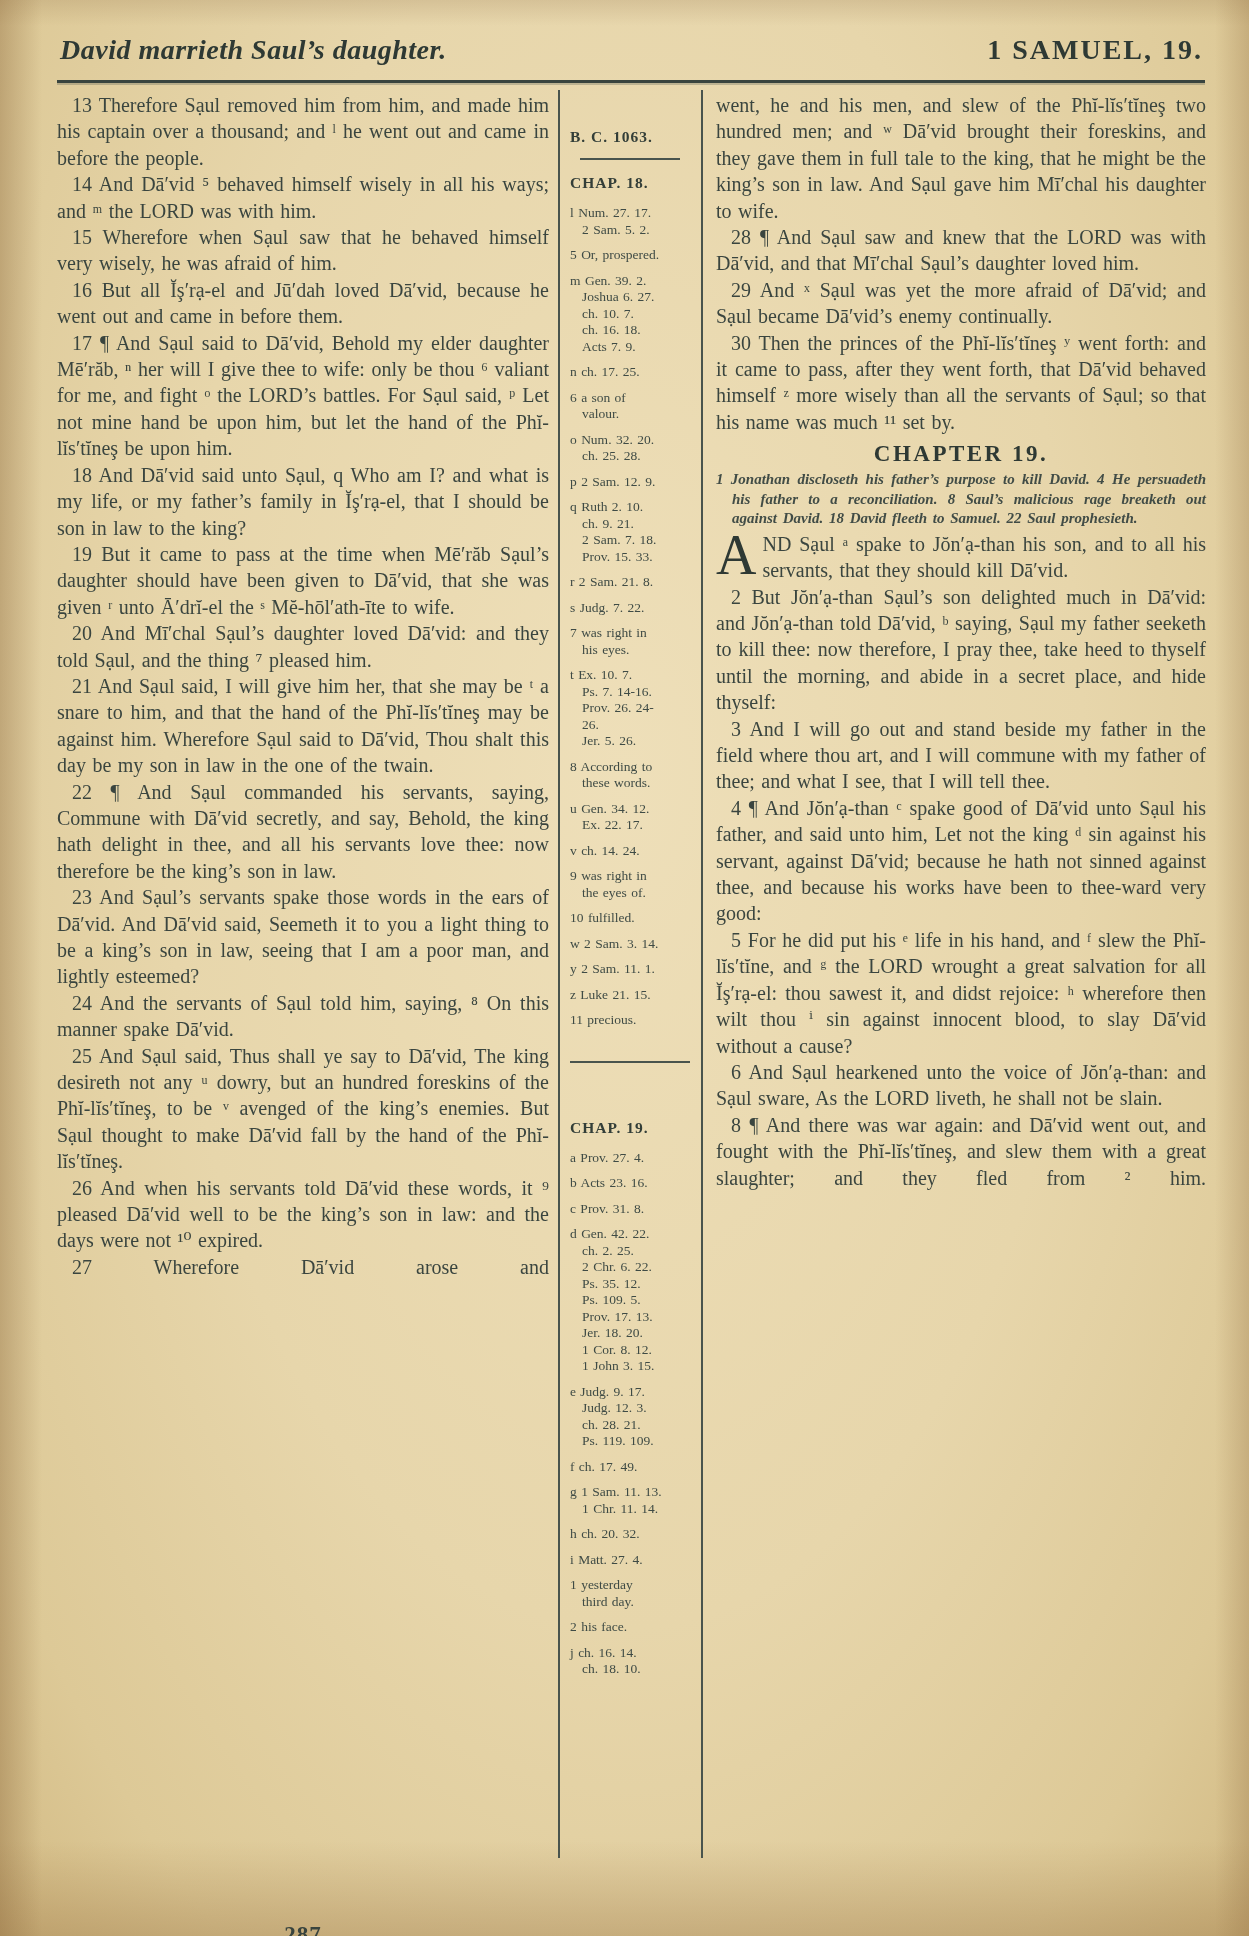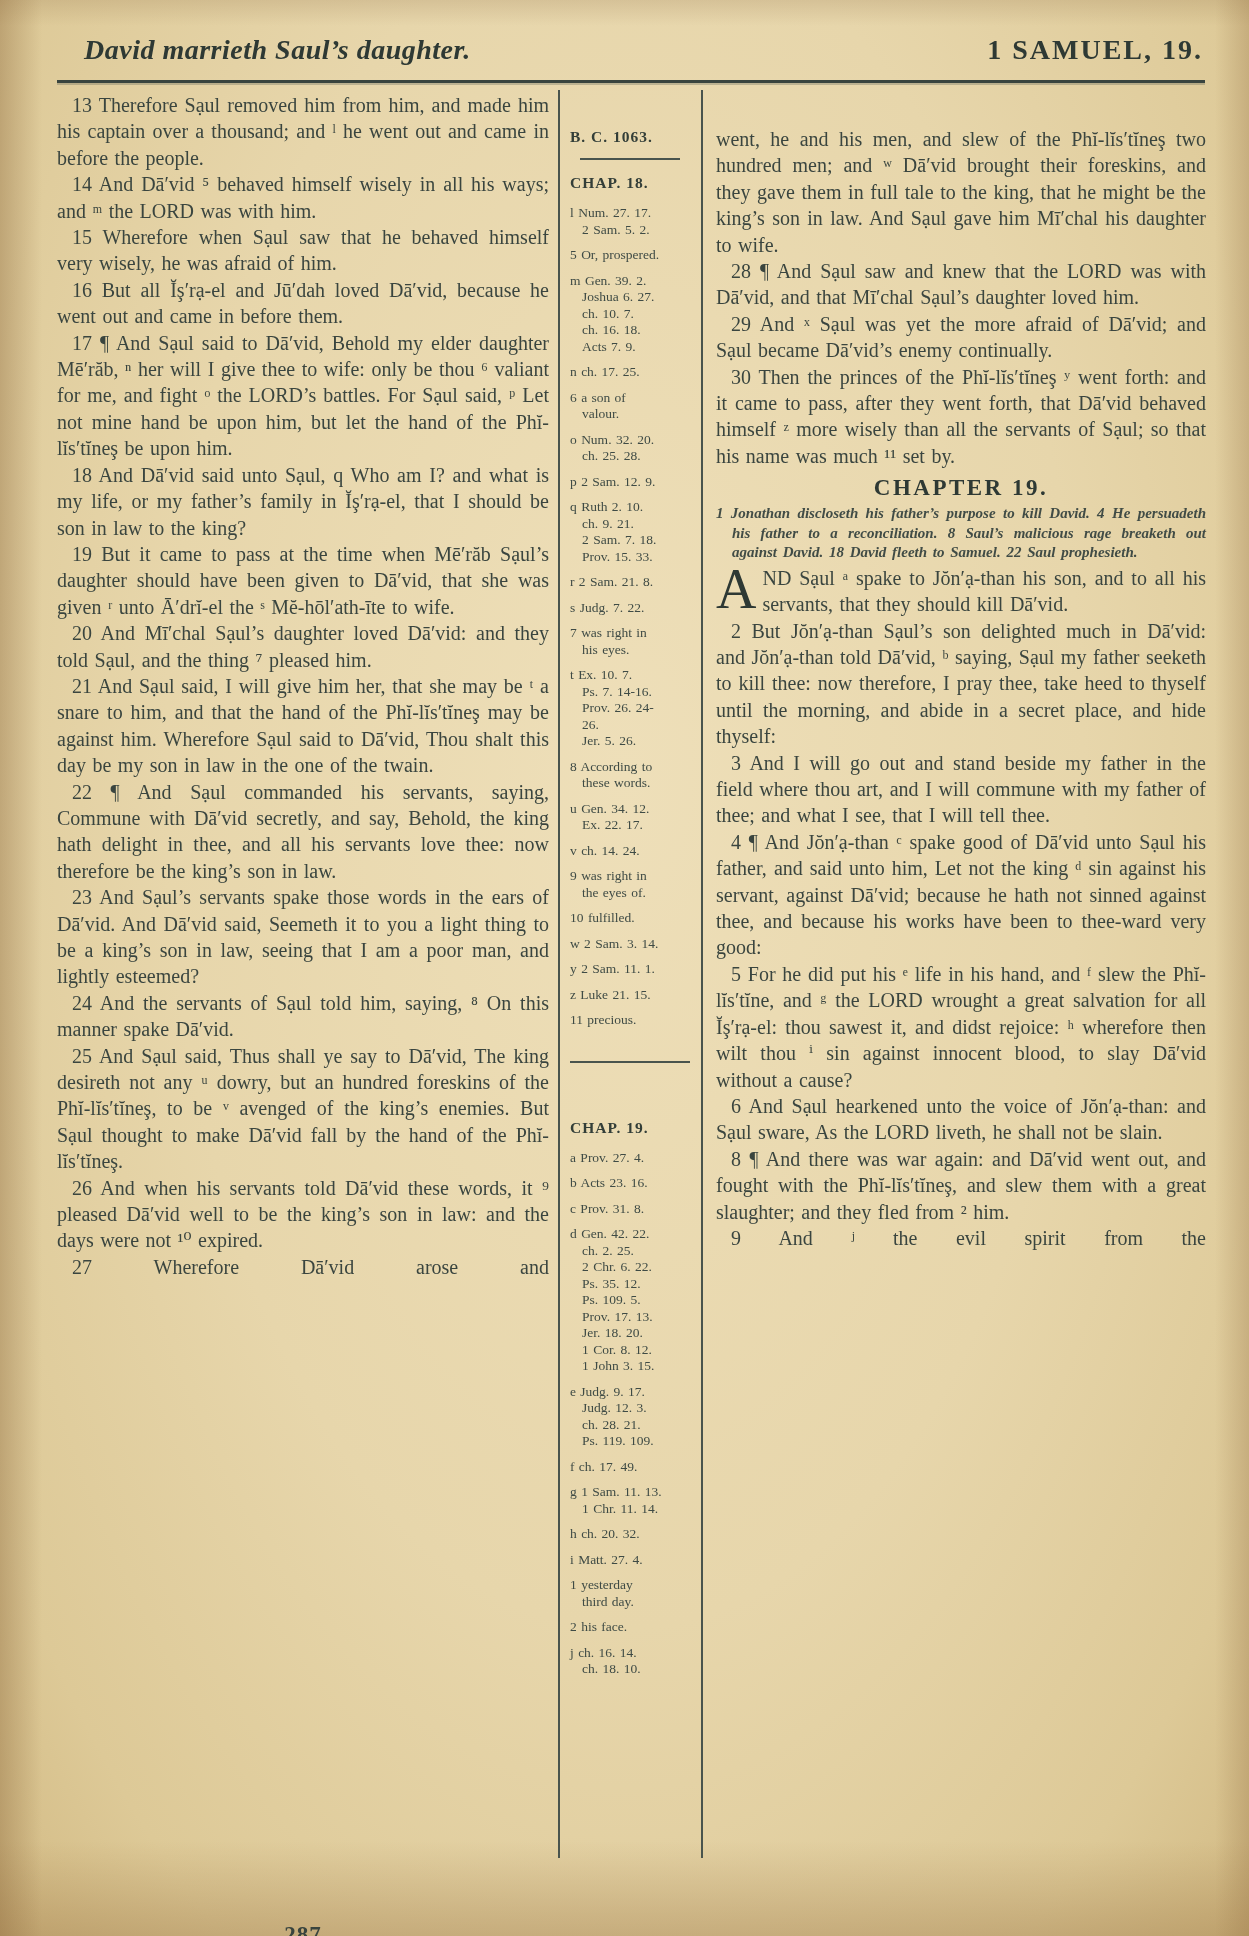--- a/index.html
+++ b/index.html
@@ -12,36 +12,36 @@
     color:#3a453f;
     background:
       linear-gradient(90deg, rgba(138,102,58,.38) 0, rgba(138,102,58,0) 42px),
       linear-gradient(270deg, rgba(150,115,70,.32) 0, rgba(150,115,70,0) 34px),
       linear-gradient(0deg, rgba(158,122,72,.40) 0, rgba(158,122,72,0) 95px),
       linear-gradient(180deg, rgba(150,118,78,.22) 0, rgba(150,118,78,0) 26px),
       radial-gradient(ellipse at 50% 40%, #eedfb9 0%, #e7d6ab 52%, #ddc997 84%, #d2ba84 100%);
   }
   .header-left{
     position:absolute;left:60px;top:34px;
-    font-style:italic;font-weight:bold;font-size:28px;color:#2e3934;letter-spacing:.5px;margin-left:24px;
+    font-style:italic;font-weight:bold;font-size:28px;color:#2e3934;letter-spacing:.5px;
   }
   .header-right{
     position:absolute;right:46px;top:34px;
     font-weight:bold;font-size:28px;color:#2e3934;letter-spacing:2px;
   }
   .head-rule{
     position:absolute;left:57px;right:44px;top:80px;height:3px;
     background:#39443e;box-shadow:0 2px 0 rgba(57,68,62,.25);
   }
   .vrule{position:absolute;top:90px;height:1768px;width:2px;background:#49544d;}
   .vrule1{left:558px;}
   .vrule2{left:701px;}
 
   .col-left{position:absolute;left:57px;top:92px;width:492px;}
-  .col-right{position:absolute;left:716px;top:92px;width:490px;margin-top:34px;}
+  .col-right{position:absolute;left:716px;top:92px;width:490px;}
   .verse{
     margin:0;font-size:20px;line-height:26.4px;text-align:justify;text-indent:15px;
     word-spacing:1.5px;
   }
   .col-left .verse:last-child{text-align-last:justify;}
   .verses-a .verse:first-of-type{text-indent:0;}
   .verses-b .verse:last-child{text-align-last:justify;}
 
   .chapter-heading{
     margin:6px 0 3px 0;text-align:center;font-weight:bold;font-size:23px;
@@ -200,19 +200,18 @@
     <p class="summary">1 Jonathan discloseth his father’s purpose to kill David. 4 He persuadeth his father to a reconciliation. 8 Saul’s malicious rage breaketh out against David. 18 David fleeth to Samuel. 22 Saul prophesieth.</p>
     <p class="verse first-verse"><span class="dropcap">A</span><span>ND Sạul ᵃ spake to Jŏn′ạ-than his son, and to all his servants, that they should kill Dā′vid.</span></p>
     <div class="verses-b">
 
     <p class="verse">2 But Jŏn′ạ-than Sạul’s son delighted much in Dā′vid: and Jŏn′ạ-than told Dā′vid, ᵇ saying, Sạul my father seeketh to kill thee: now therefore, I pray thee, take heed to thyself until the morning, and abide in a secret place, and hide thyself:</p>
         <p class="verse">3 And I will go out and stand beside my father in the field where thou art, and I will commune with my father of thee; and what I see, that I will tell thee.</p>
         <p class="verse">4 ¶ And Jŏn′ạ-than ᶜ spake good of Dā′vid unto Sạul his father, and said unto him, Let not the king ᵈ sin against his servant, against Dā′vid; because he hath not sinned against thee, and because his works have been to thee-ward very good:</p>
         <p class="verse">5 For he did put his ᵉ life in his hand, and ᶠ slew the Phĭ-lĭs′tĭne, and ᵍ the LORD wrought a great salvation for all Ĭş′rạ-el: thou sawest it, and didst rejoice: ʰ wherefore then wilt thou ⁱ sin against innocent blood, to slay Dā′vid without a cause?</p>
         <p class="verse">6 And Sạul hearkened unto the voice of Jŏn′ạ-than: and Sạul sware, As the LORD liveth, he shall not be slain.</p>
         <p class="verse">8 ¶ And there was war again: and Dā′vid went out, and fought with the Phĭ-lĭs′tĭneş, and slew them with a great slaughter; and they fled from ² him.</p>
-        <p class="verse">9 And ʲ the evil spirit from the</p>
       </div>
   </div>
 
   <div class="page-number">287</div>
 
 </div>
 
 </body></html>

